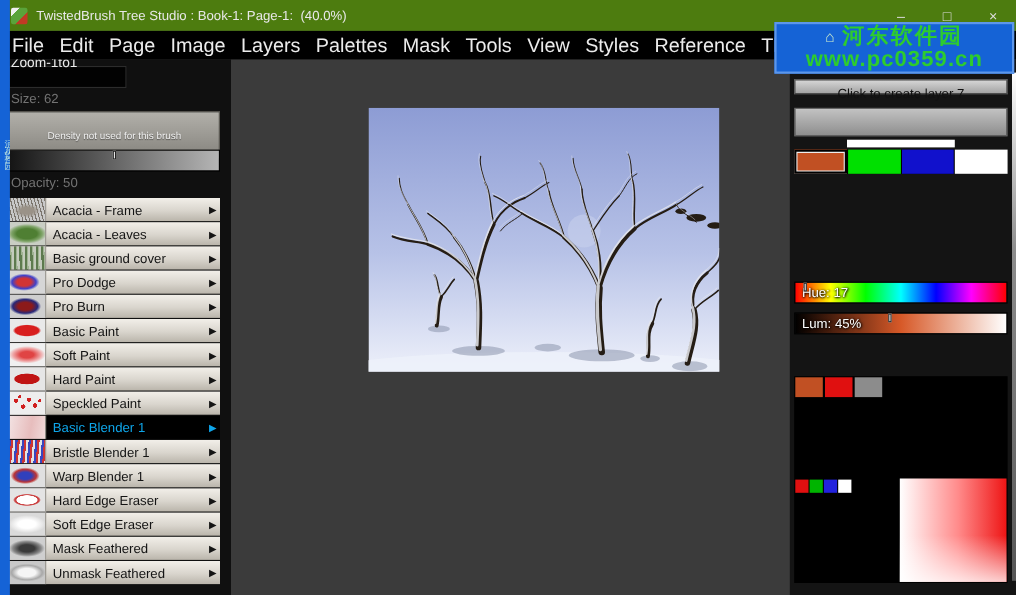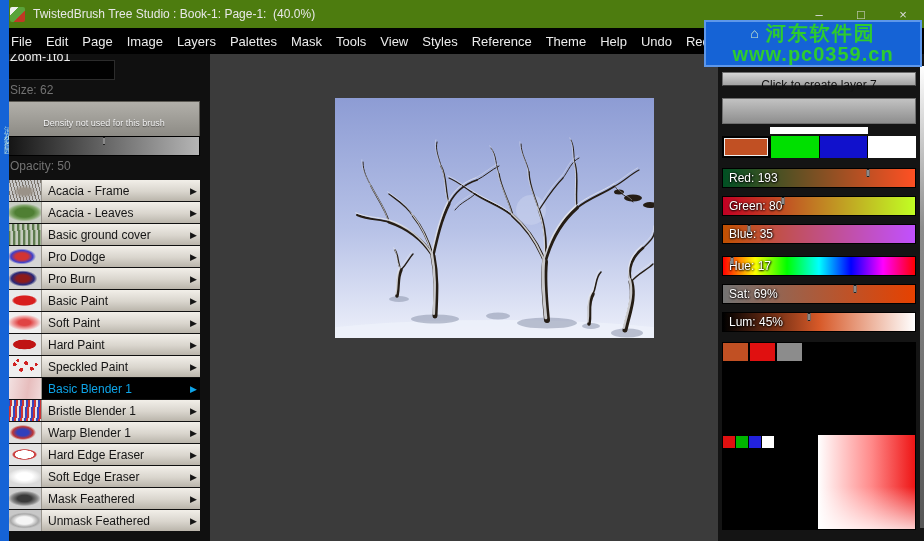--- a/index.html
+++ b/index.html
@@ -11,21 +11,21 @@
   .app-icon{width:15px;height:15px;margin-left:10px;border-radius:2px;flex:none;
     background:linear-gradient(135deg,#f0f0f0 0 28%,#5aa33a 28% 62%,#c03a24 62%);}
   .title{color:#e8e8e8;font-size:12px;margin-left:8px;white-space:pre;}
   .win-btns{margin-left:auto;display:flex;height:100%;}
   .win-btn{width:42px;height:100%;background:transparent;border:0;color:#ddd;font-size:13px;font-family:inherit;}
 
   
   .menubar{position:absolute;left:0;top:28px;width:100%;height:26px;background:#000;display:flex;align-items:center;z-index:9;}
   #menu-items{display:flex;margin-left:4px;}
   #menu-actions{margin-left:auto;margin-right:230px;display:flex;}
-  .menu-item{color:#ececec;font-size:13px;padding:0 7px;white-space:nowrap;cursor:default;}
+  .menu-item{color:#ececec;font-size:18px;padding:0 7px;white-space:nowrap;cursor:default;}
   .menu-wrap{position:absolute;left:10px;top:50px;z-index:8;color:#ececec;font-size:12.5px;}
 
   
   .content{position:absolute;left:0;top:54px;width:924px;height:487px;}
 
   
   .left-panel{position:absolute;left:0;top:0;width:210px;height:100%;background:#101010;}
   .size-bar{position:absolute;left:8px;top:6px;width:107px;height:20px;background:#020202;border:1px solid #2c2c2c;}
   .lbl{position:absolute;left:10px;color:#737373;font-size:12px;}
   #size-label{top:29px;}
@@ -361,42 +361,24 @@
     <div class="edge-strip"></div>
     <div class="layer-btn">Click to create layer 7</div>
     <div class="layer-bar"></div>
     <div class="cur-ind"></div>
     <div class="swatch-row" id="swatch-row">
         <div class="swatch selected" style="background: rgb(193, 80, 35);"></div>
         <div class="swatch" style="background: rgb(0, 224, 0);"></div>
         <div class="swatch" style="background: rgb(17, 17, 204);"></div>
         <div class="swatch" style="background: rgb(255, 255, 255);"></div>
       </div>
-    <div class="sliders" id="rgb-sliders">
-        <div class="slider" style="background: linear-gradient(to right, rgb(0, 80, 35), rgb(255, 80, 35));">
-          <span class="slider-text">Red: 193</span>
-          <span class="slider-notch" style="left: 75.7%;"></span>
-        </div>
-        <div class="slider" style="background: linear-gradient(to right, rgb(193, 0, 35), rgb(193, 255, 35));">
-          <span class="slider-text">Green: 80</span>
-          <span class="slider-notch" style="left: 31.4%;"></span>
-        </div>
-        <div class="slider" style="background: linear-gradient(to right, rgb(193, 80, 0), rgb(193, 80, 255));">
-          <span class="slider-text">Blue: 35</span>
-          <span class="slider-notch" style="left: 13.7%;"></span>
-        </div>
-      </div>
     <div class="sliders" id="hsl-sliders">
         <div class="slider" style="background: linear-gradient(to right, rgb(255, 0, 0), rgb(255, 255, 0), rgb(0, 255, 0), rgb(0, 255, 255), rgb(0, 0, 255), rgb(255, 0, 255), rgb(255, 0, 0));">
           <span class="slider-text">Hue: 17</span>
           <span class="slider-notch" style="left: 4.7%;"></span>
-        </div>
-        <div class="slider" style="background: linear-gradient(to right, rgb(115, 115, 115), rgb(230, 65, 0));">
-          <span class="slider-text">Sat: 69%</span>
-          <span class="slider-notch" style="left: 69%;"></span>
         </div>
         <div class="slider" style="background: linear-gradient(to right, rgb(0, 0, 0), rgb(215, 89, 40), rgb(255, 255, 255));">
           <span class="slider-text">Lum: 45%</span>
           <span class="slider-notch" style="left: 45%;"></span>
         </div>
       </div>
     <div class="palette">
       <div class="palette-row" id="palette-row">
           <div class="pal-swatch" style="background: rgb(193, 80, 35);"></div>
           <div class="pal-swatch" style="background: rgb(224, 16, 16);"></div>

